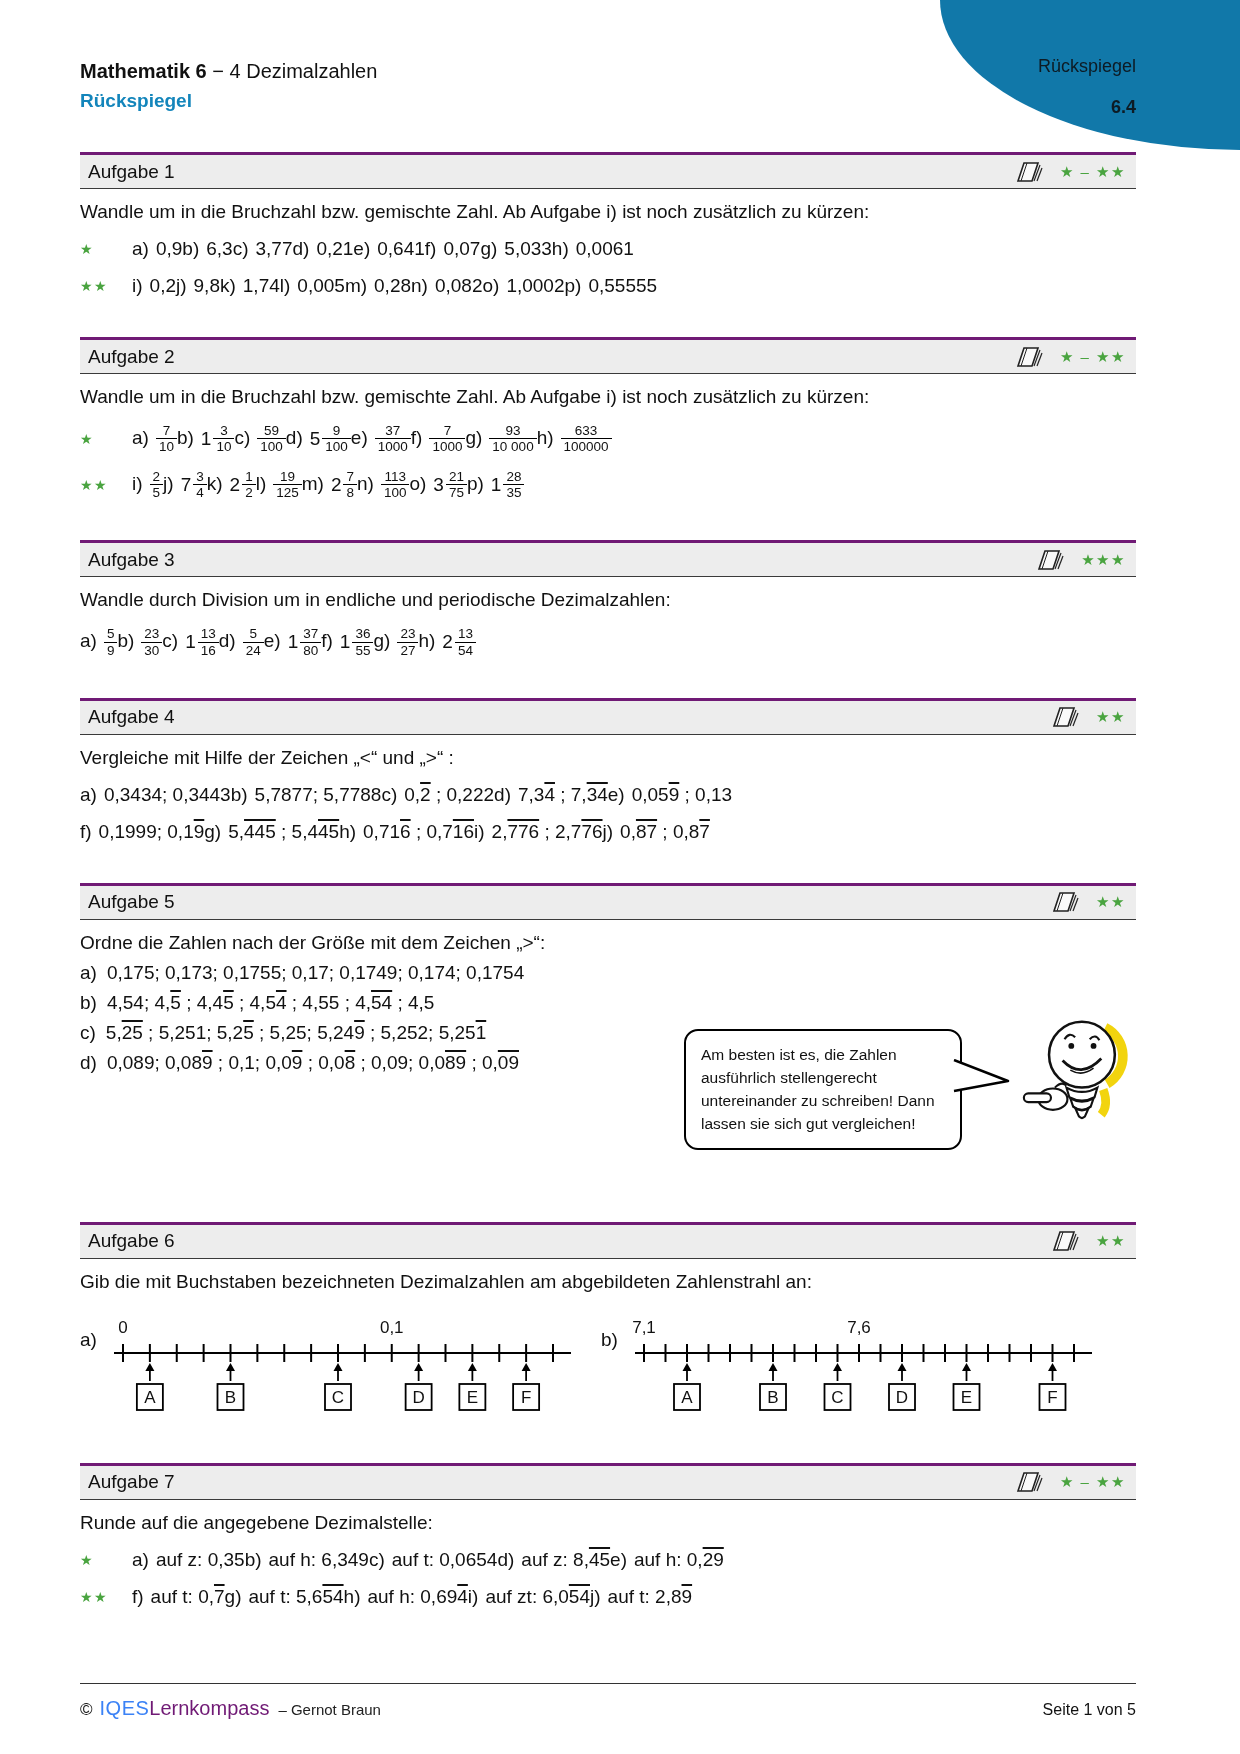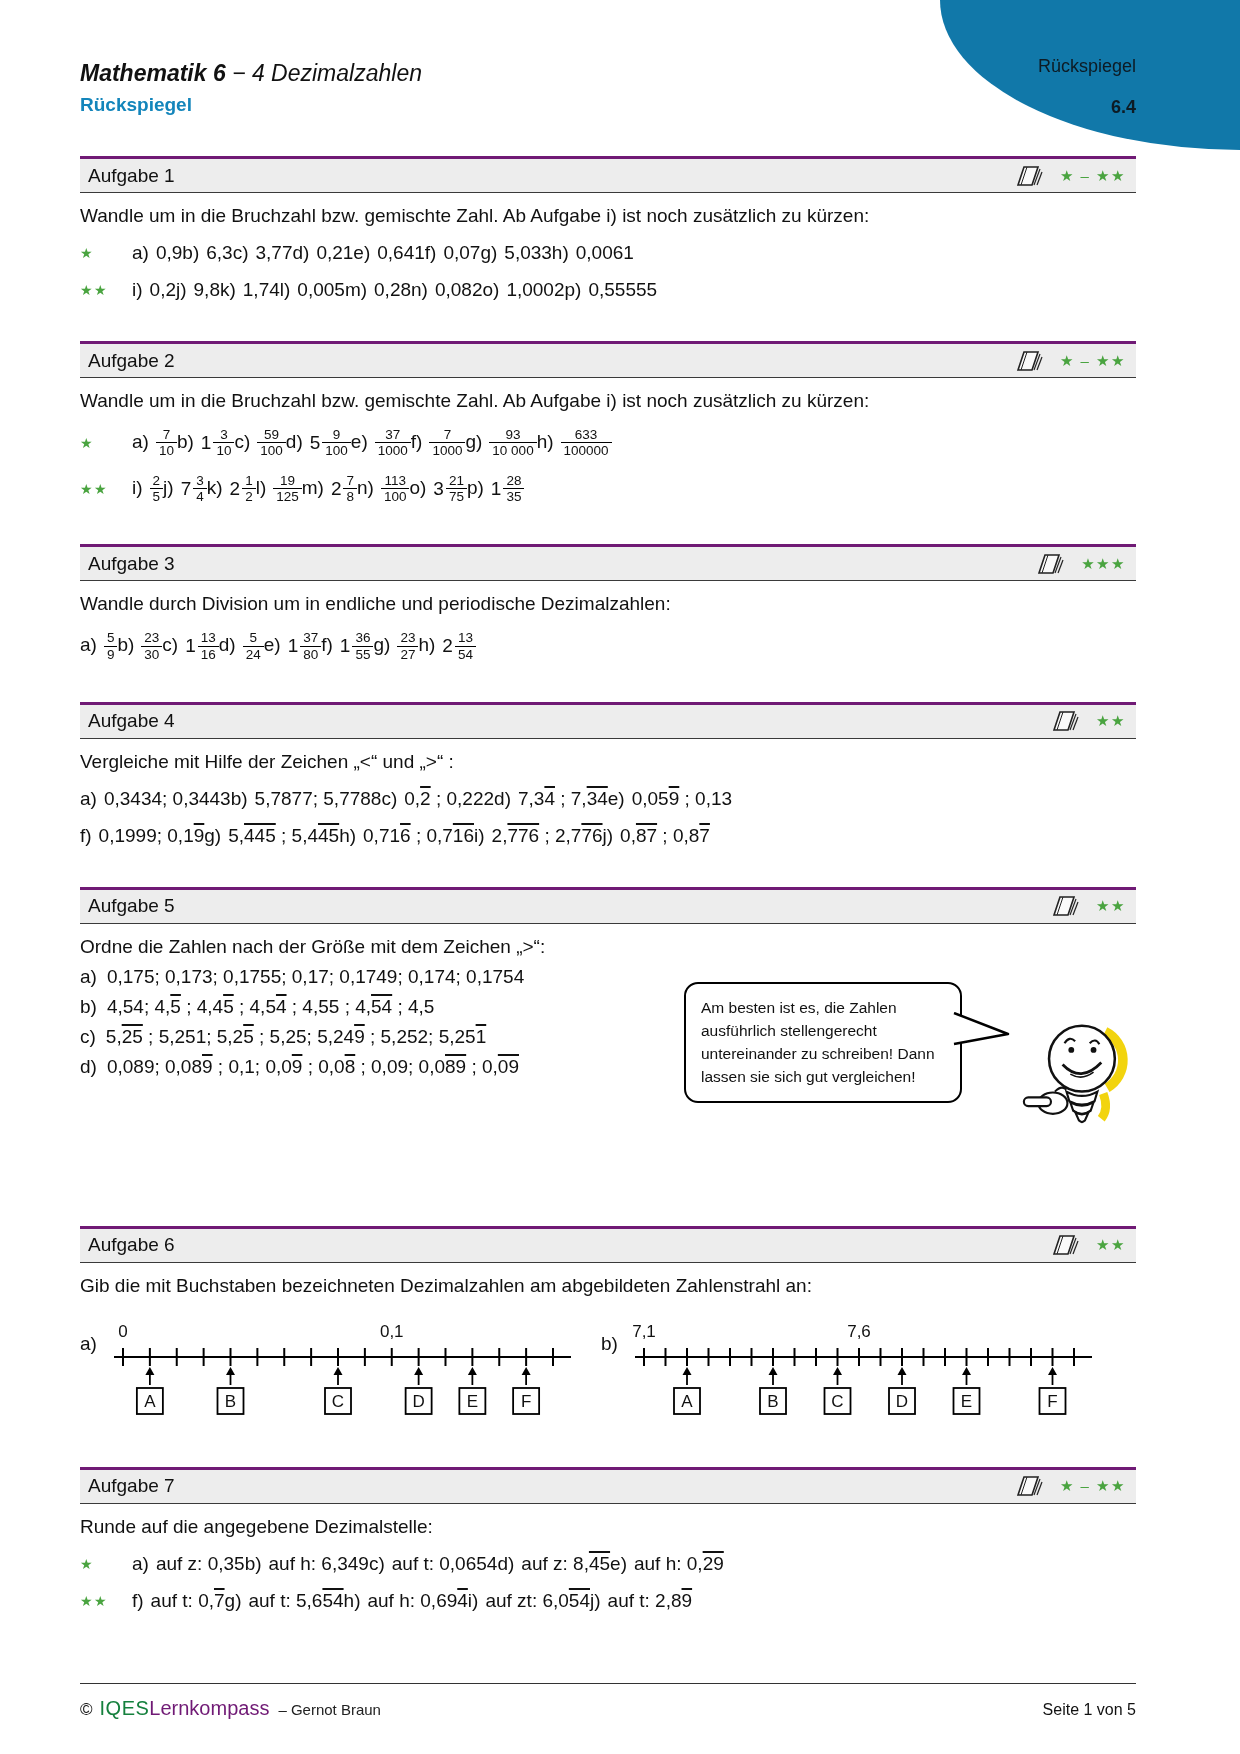--- a/index.html
+++ b/index.html
@@ -3,21 +3,21 @@
 <meta charset="utf-8">
 <title>Mathematik 6 – Rückspiegel 6.4</title>
 <style>
   html,body{margin:0;padding:0;background:#fff;}
   .page{position:relative;width:1240px;height:1754px;background:#fff;overflow:hidden;
         font-family:"Liberation Sans",sans-serif;color:#111;}
   .content{padding:0 104px 0 80px;}
 
   
   .doc-header{padding-top:60px;position:relative;}
-  .course-line{font-size:23px;font-style:italic;}
+  .course-line{font-size:20px;}
   .course-bold{font-weight:bold;}
   .doc-subtitle{color:#1385bb;font-weight:bold;font-size:19px;margin-top:7px;}
   .corner{position:absolute;top:0;right:0;width:300px;height:150px;background:#1178a9;
           border-bottom-left-radius:100% 100%;box-sizing:border-box;
           text-align:right;padding:56px 104px 0 0;color:#0d1b24;}
   .corner-label{font-size:18px;display:block;}
   .corner-number{font-size:18px;font-weight:bold;display:block;margin-top:20px;}
 
   
   .task-bar{display:flex;justify-content:space-between;align-items:center;background:#ededed;
@@ -41,38 +41,38 @@
   .whole{font-size:19px;margin-right:2px;}
   .frac{display:inline-flex;flex-direction:column;font-size:13.5px;line-height:1.12;
         text-align:center;}
   .num{padding:0 3px;}
   .den{border-top:1.3px solid #000;padding:0 3px;}
 
   
   .task5-wrap{position:relative;min-height:220px;}
   .list-row{margin-top:8px;font-size:19px;}
   .list-row .item-label{margin-right:10px;}
-  .bubble-wrap{position:absolute;top:16px;right:0;width:452px;display:flex;align-items:flex-start;}
+  .bubble-wrap{position:absolute;top:16px;right:0;width:452px;display:flex;align-items:flex-end;}
   .speech-bubble{position:relative;border:2.5px solid #000;border-radius:14px;background:#fff;
                  width:252px;padding:12px 15px;font-size:15.5px;line-height:1.5;}
   .bubble-tail{position:absolute;right:-52px;top:28px;}
   .mascot{margin-left:58px;margin-top:22px;}
 
   
   .numberlines{display:flex;margin-top:18px;gap:26px;}
   .nl-group{display:flex;align-items:flex-start;}
   .nl-label{font-size:19px;margin:18px 8px 0 0;}
 
   
   .footer{position:absolute;left:80px;right:104px;bottom:34px;}
   .footer-line{border-top:1.6px solid #333;margin-bottom:13px;}
   .footer-row{display:flex;justify-content:space-between;align-items:baseline;}
   .brand{font-size:20px;}
   .brand-c{font-size:17px;margin-right:7px;}
-  .brand-iqes{color:#15803d;letter-spacing:.5px;}
+  .brand-iqes{color:#3b82f6;letter-spacing:.5px;}
   .brand-lern{color:#701a75;}
   .brand-author{font-size:15px;margin-left:9px;color:#222;}
   .page-num{font-size:16px;}
 </style>
 </head>
 <body>
 
 <div class="page">
 
   <div class="doc-header">

